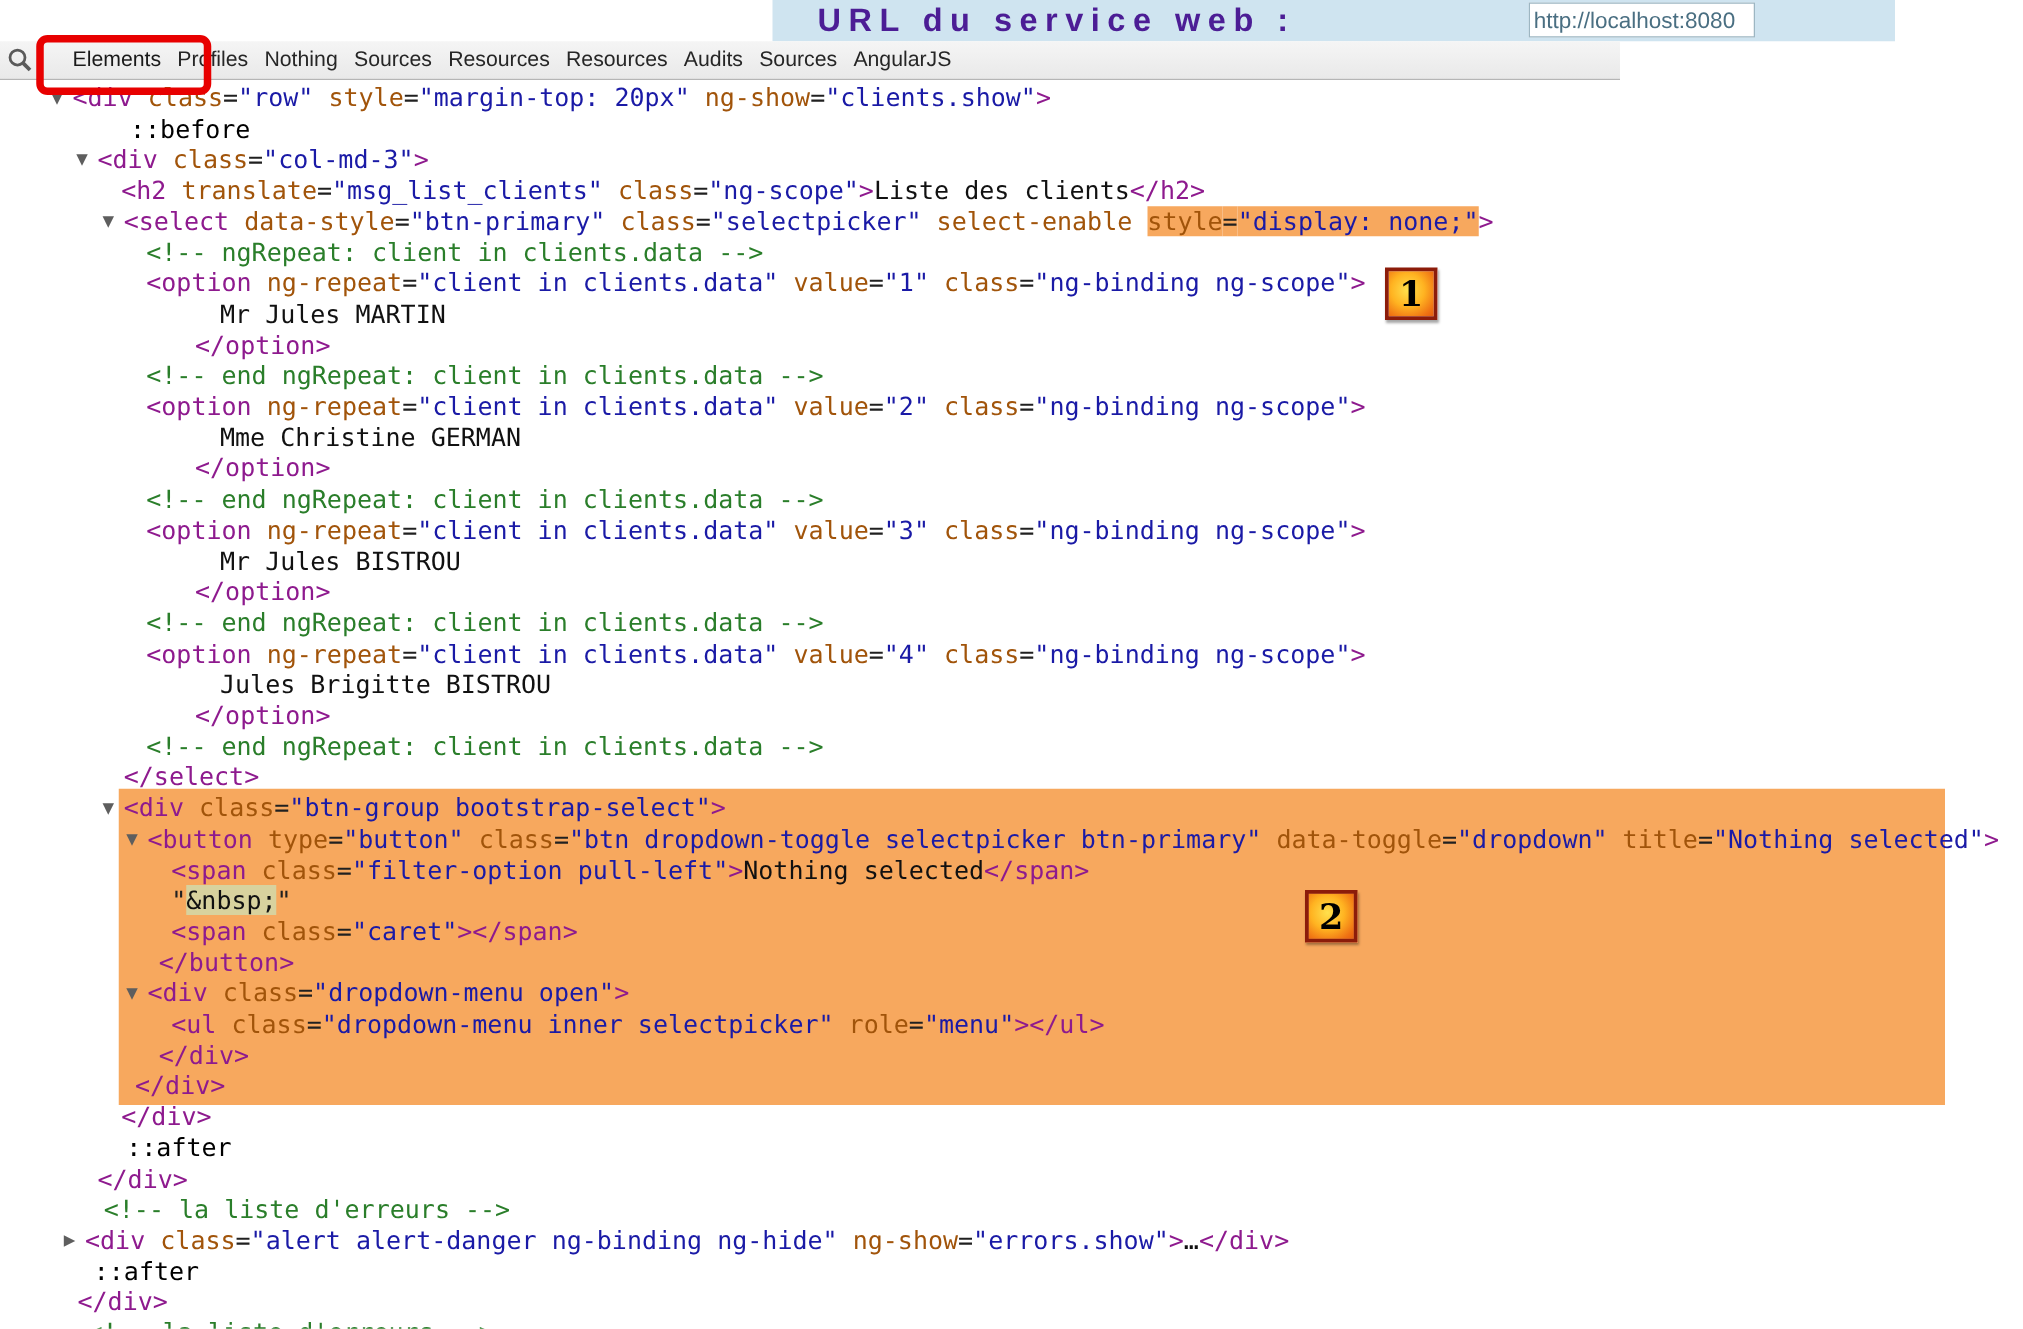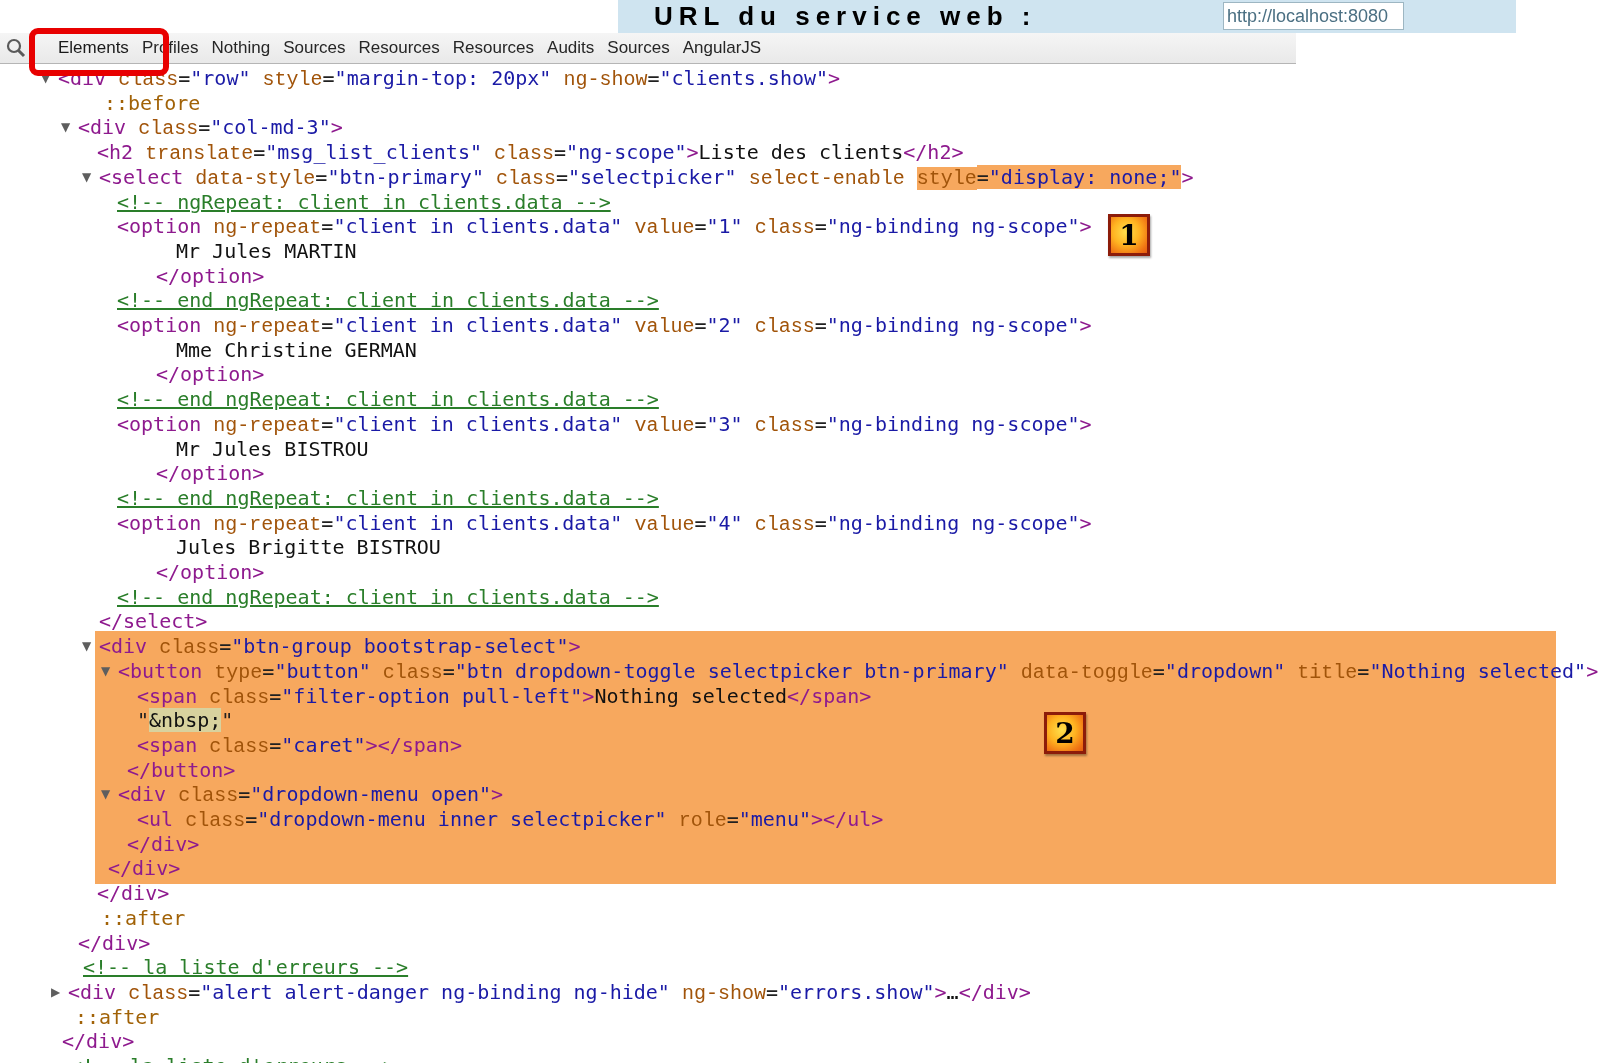--- a/index.html
+++ b/index.html
@@ -5,21 +5,21 @@
   html,body{margin:0;padding:0;}
   body{
     width:1618px;height:1063px;overflow:hidden;background:#ffffff;
     font-family:"Liberation Sans", sans-serif;position:relative;
   }
   
   .page-strip{position:absolute;left:0;top:0;width:1618px;height:33px;background:#ffffff;}
   .url-panel{position:absolute;left:618px;top:0;width:898px;height:33px;background:#cfe4f0;}
   .url-label{
     position:absolute;left:36px;top:1px;height:31px;line-height:31px;
-    font-size:26px;font-weight:bold;letter-spacing:6px;color:#000000;white-space:nowrap;
+    font-size:26px;font-weight:bold;letter-spacing:6px;color:#4c1d95;white-space:nowrap;
   }
   .url-input{
     position:absolute;left:605px;top:2px;width:181px;height:28px;box-sizing:border-box;
     background:#ffffff;border:1px solid #9db6c2;font-size:18px;color:#4a6f82;
     font-family:"Liberation Sans", sans-serif;padding:0 3px;
   }
   
   .toolbar{
     position:absolute;left:0;top:33px;width:1296px;height:30px;
     background:linear-gradient(#f5f5f5,#e9e9e9);border-bottom:1px solid #b5b5b5;
@@ -37,26 +37,26 @@
   .code-line{
     position:absolute;left:0;width:1618px;height:24.7px;line-height:24.7px;
     white-space:pre;z-index:2;
   }
   .arrow{
     position:absolute;font-size:12px;color:#5e5e5e;line-height:24.7px;
     font-family:"DejaVu Sans", sans-serif;
   }
   .hl-rect{position:absolute;background:#f7a85e;z-index:1;}
   .tk-tag{color:#8e1a8e;}
-  .tk-attr{color:#a1540a;font-family:Liberation Mono, monospace;}
+  .tk-attr{color:#a1540a;}
   .tk-val{color:#1a1aa6;}
   .tk-punct{color:#202020;}
   .tk-text{color:#111111;}
-  .tk-comment{color:#2a7e2a;text-decoration:underline;}
-  .tk-pseudo{color:#a16207;}
+  .tk-comment{color:#2a7e2a;}
+  .tk-pseudo{color:#000000;}
   .tk-entity{color:#111111;background:#d8d29e;}
   .seg-hl{background:#f7a85e;}
   
   .red-box{
     position:absolute;border:6px solid #e80000;border-radius:9px;
     background:transparent;z-index:10;
   }
   .badge{
     position:absolute;width:42px;height:42px;box-sizing:border-box;
     border:3px solid #8c1c0a;z-index:10;

